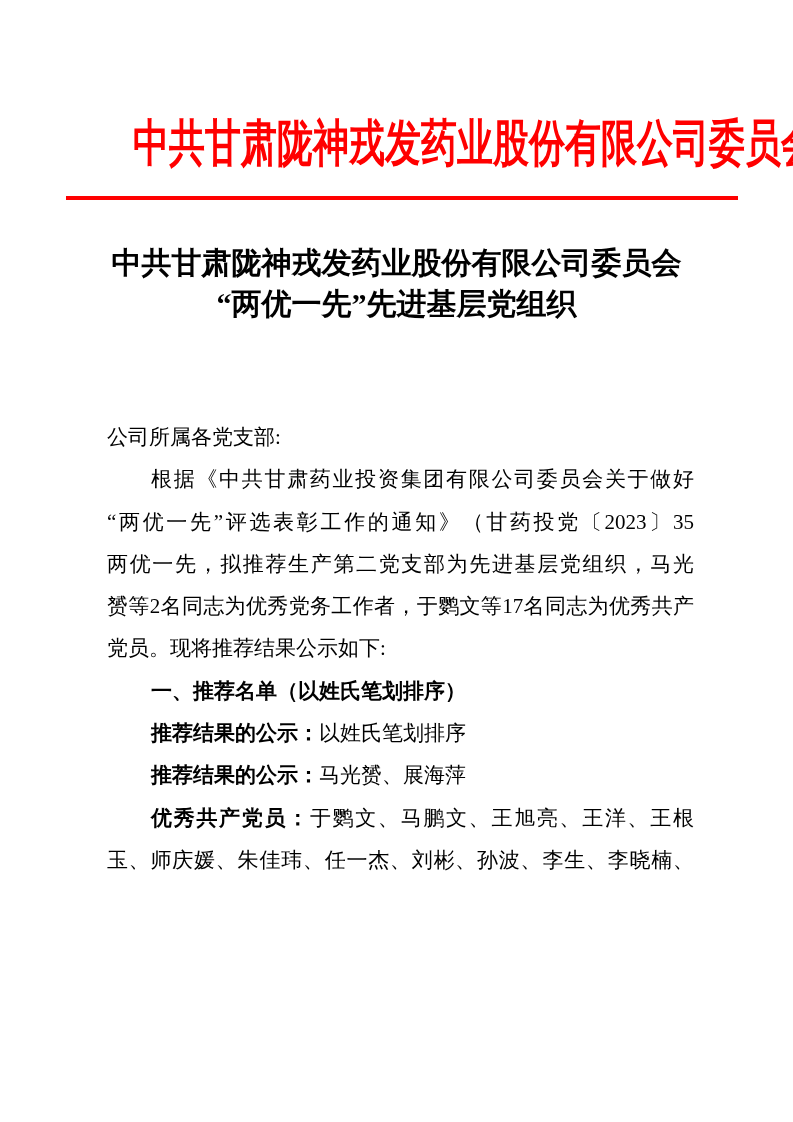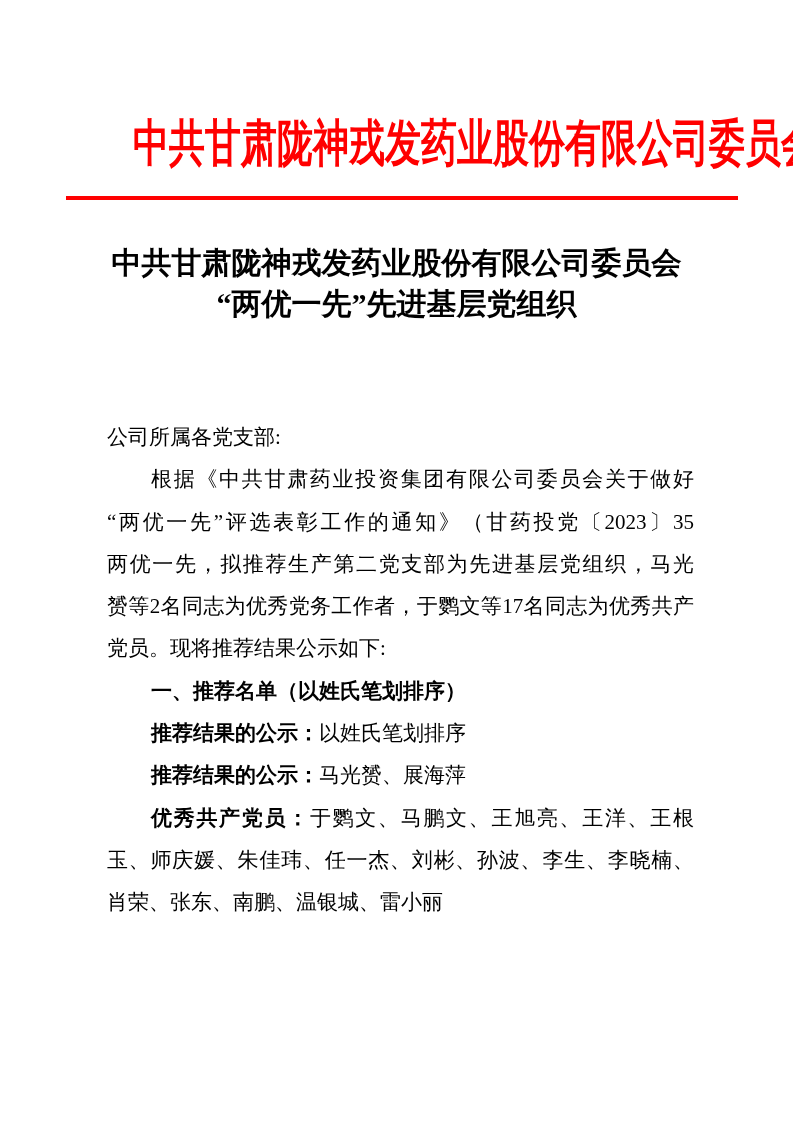--- a/index.html
+++ b/index.html
@@ -112,17 +112,16 @@
 
     <div class="line indent">
       <span class="lbl">推荐结果的公示：</span><span>马光赟、展海萍</span>
     </div>
 
     <div class="line indent just">
       <span class="lbl">优秀共产党员：</span><span>于鹦文、马鹏文、王旭亮、王洋、王根</span>
     </div>
 
     <div class="line just">玉、师庆媛、朱佳玮、任一杰、刘彬、孙波、李生、李晓楠、</div>
-    <div class="line">肖荣、张东、南鹏、温银城、雷小丽</div>
 
   </div>
 
 </div>
 
 </body></html>

